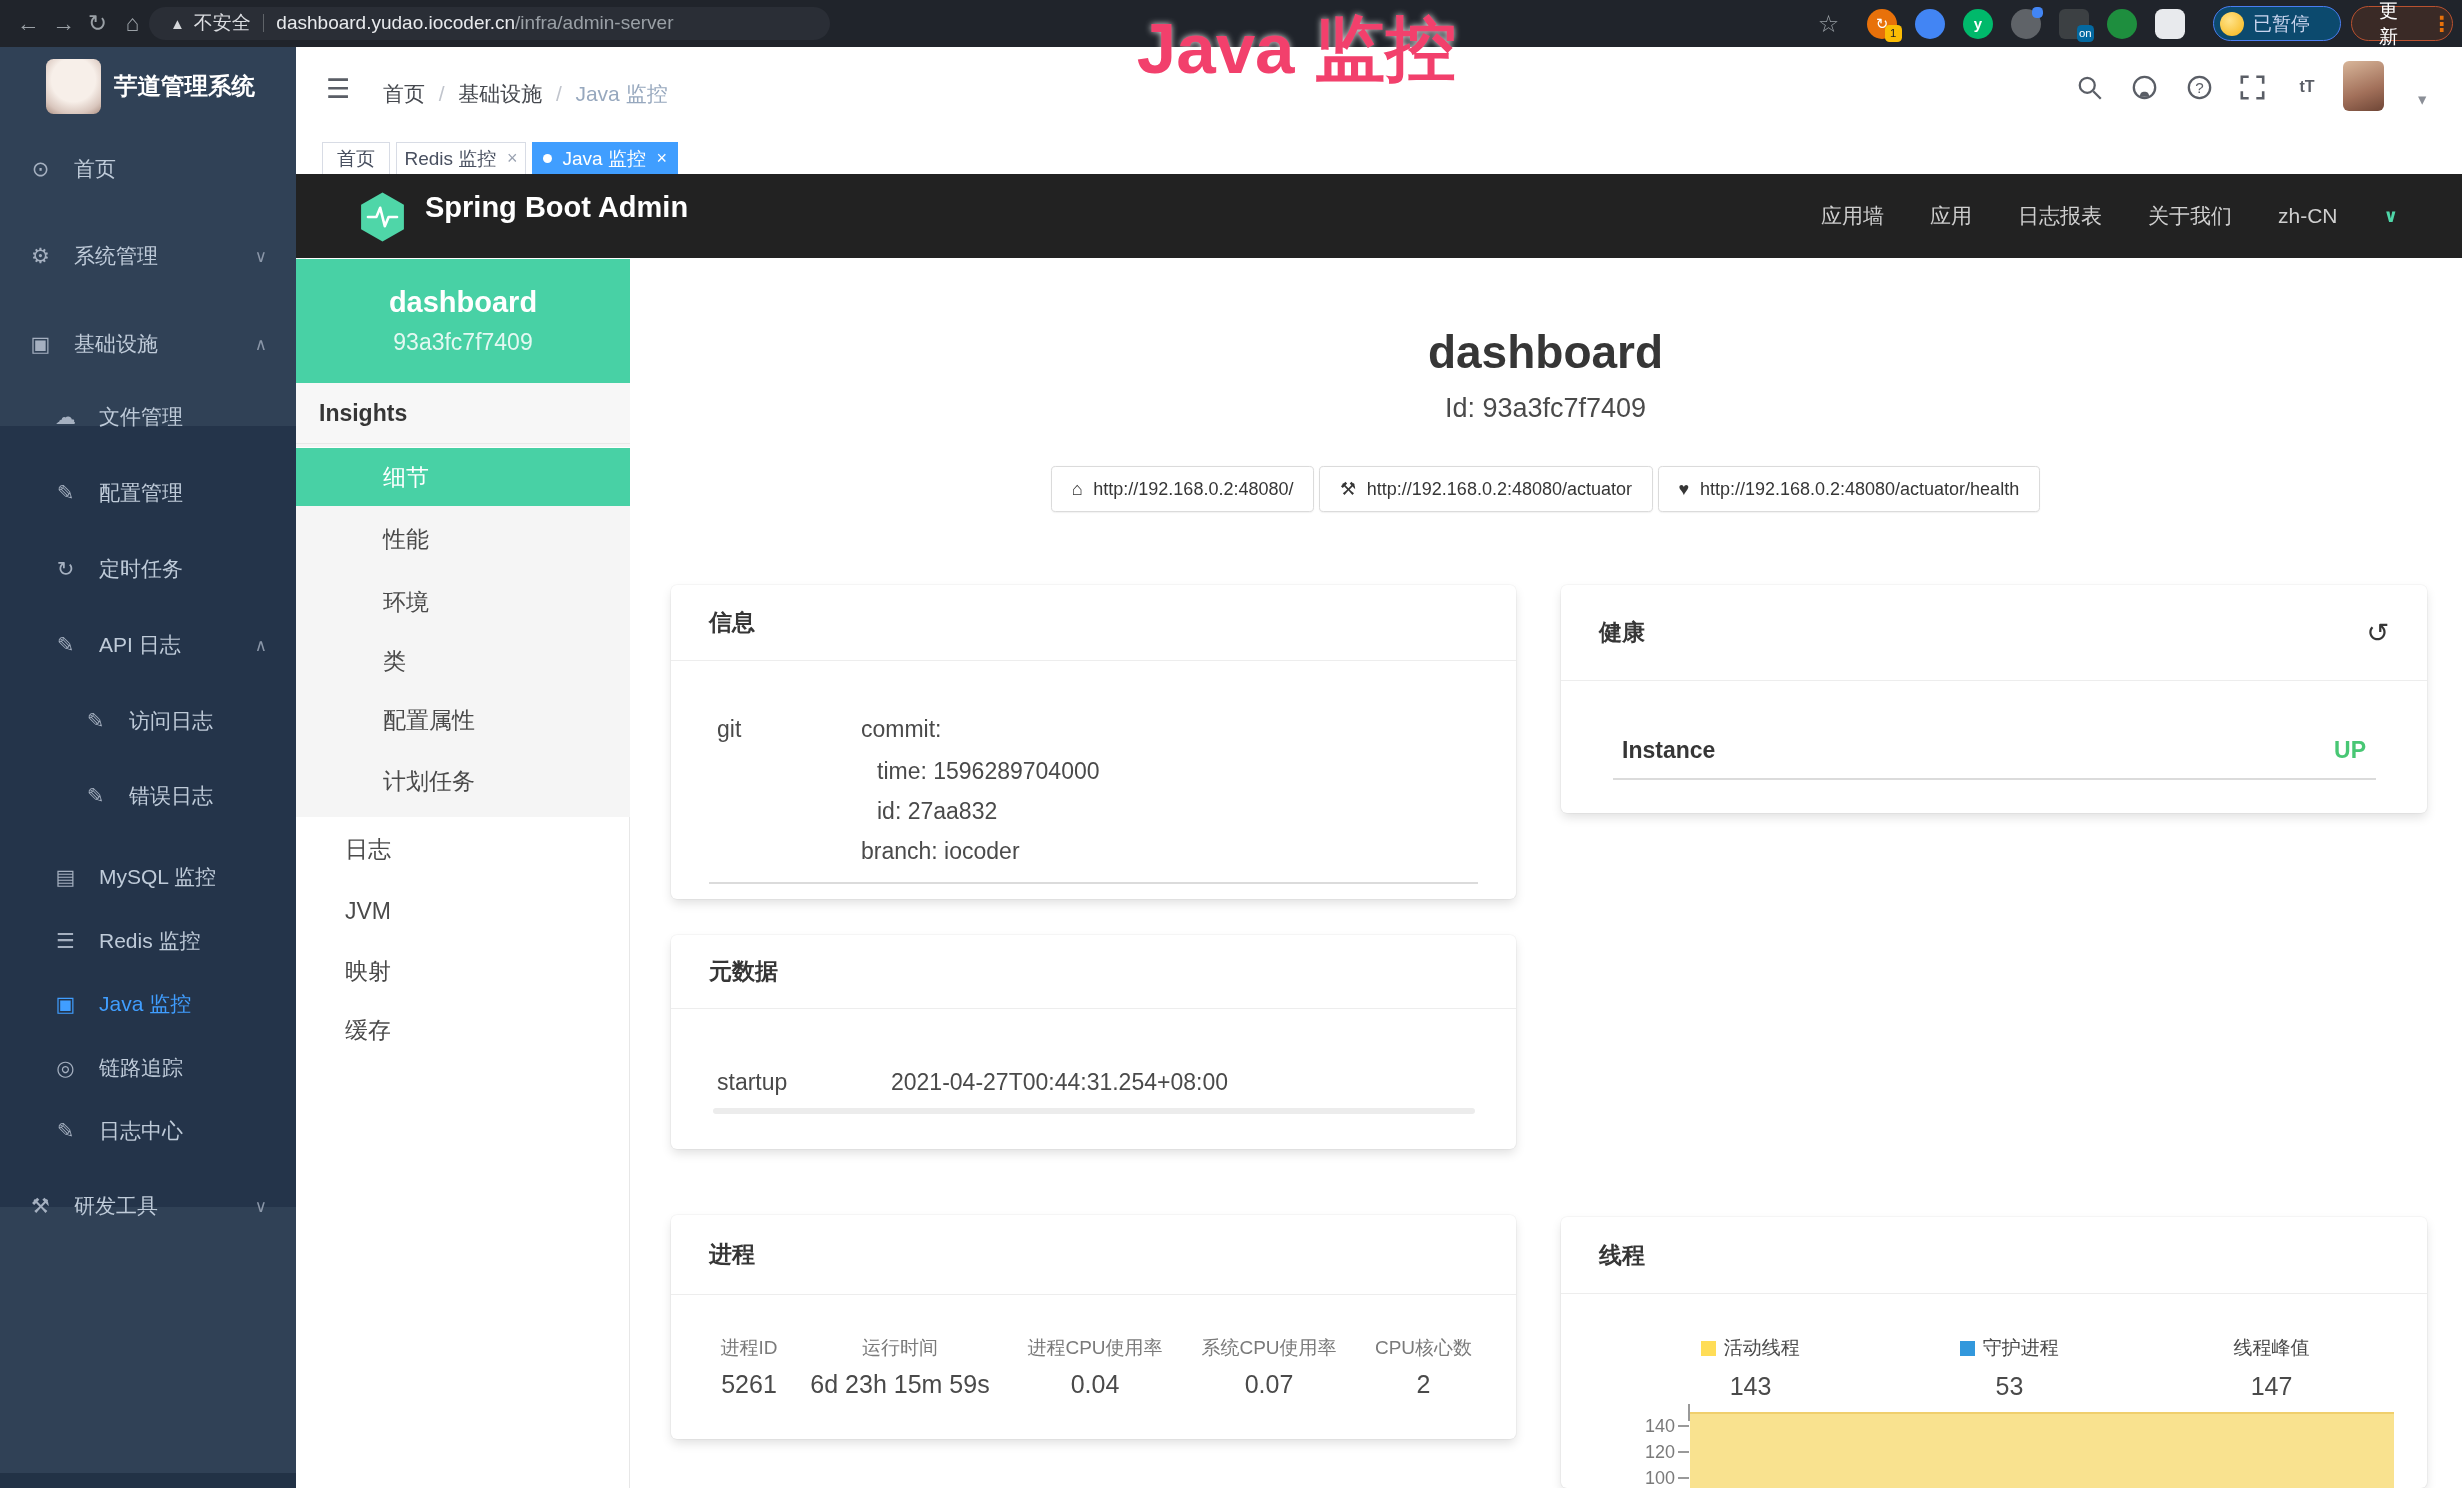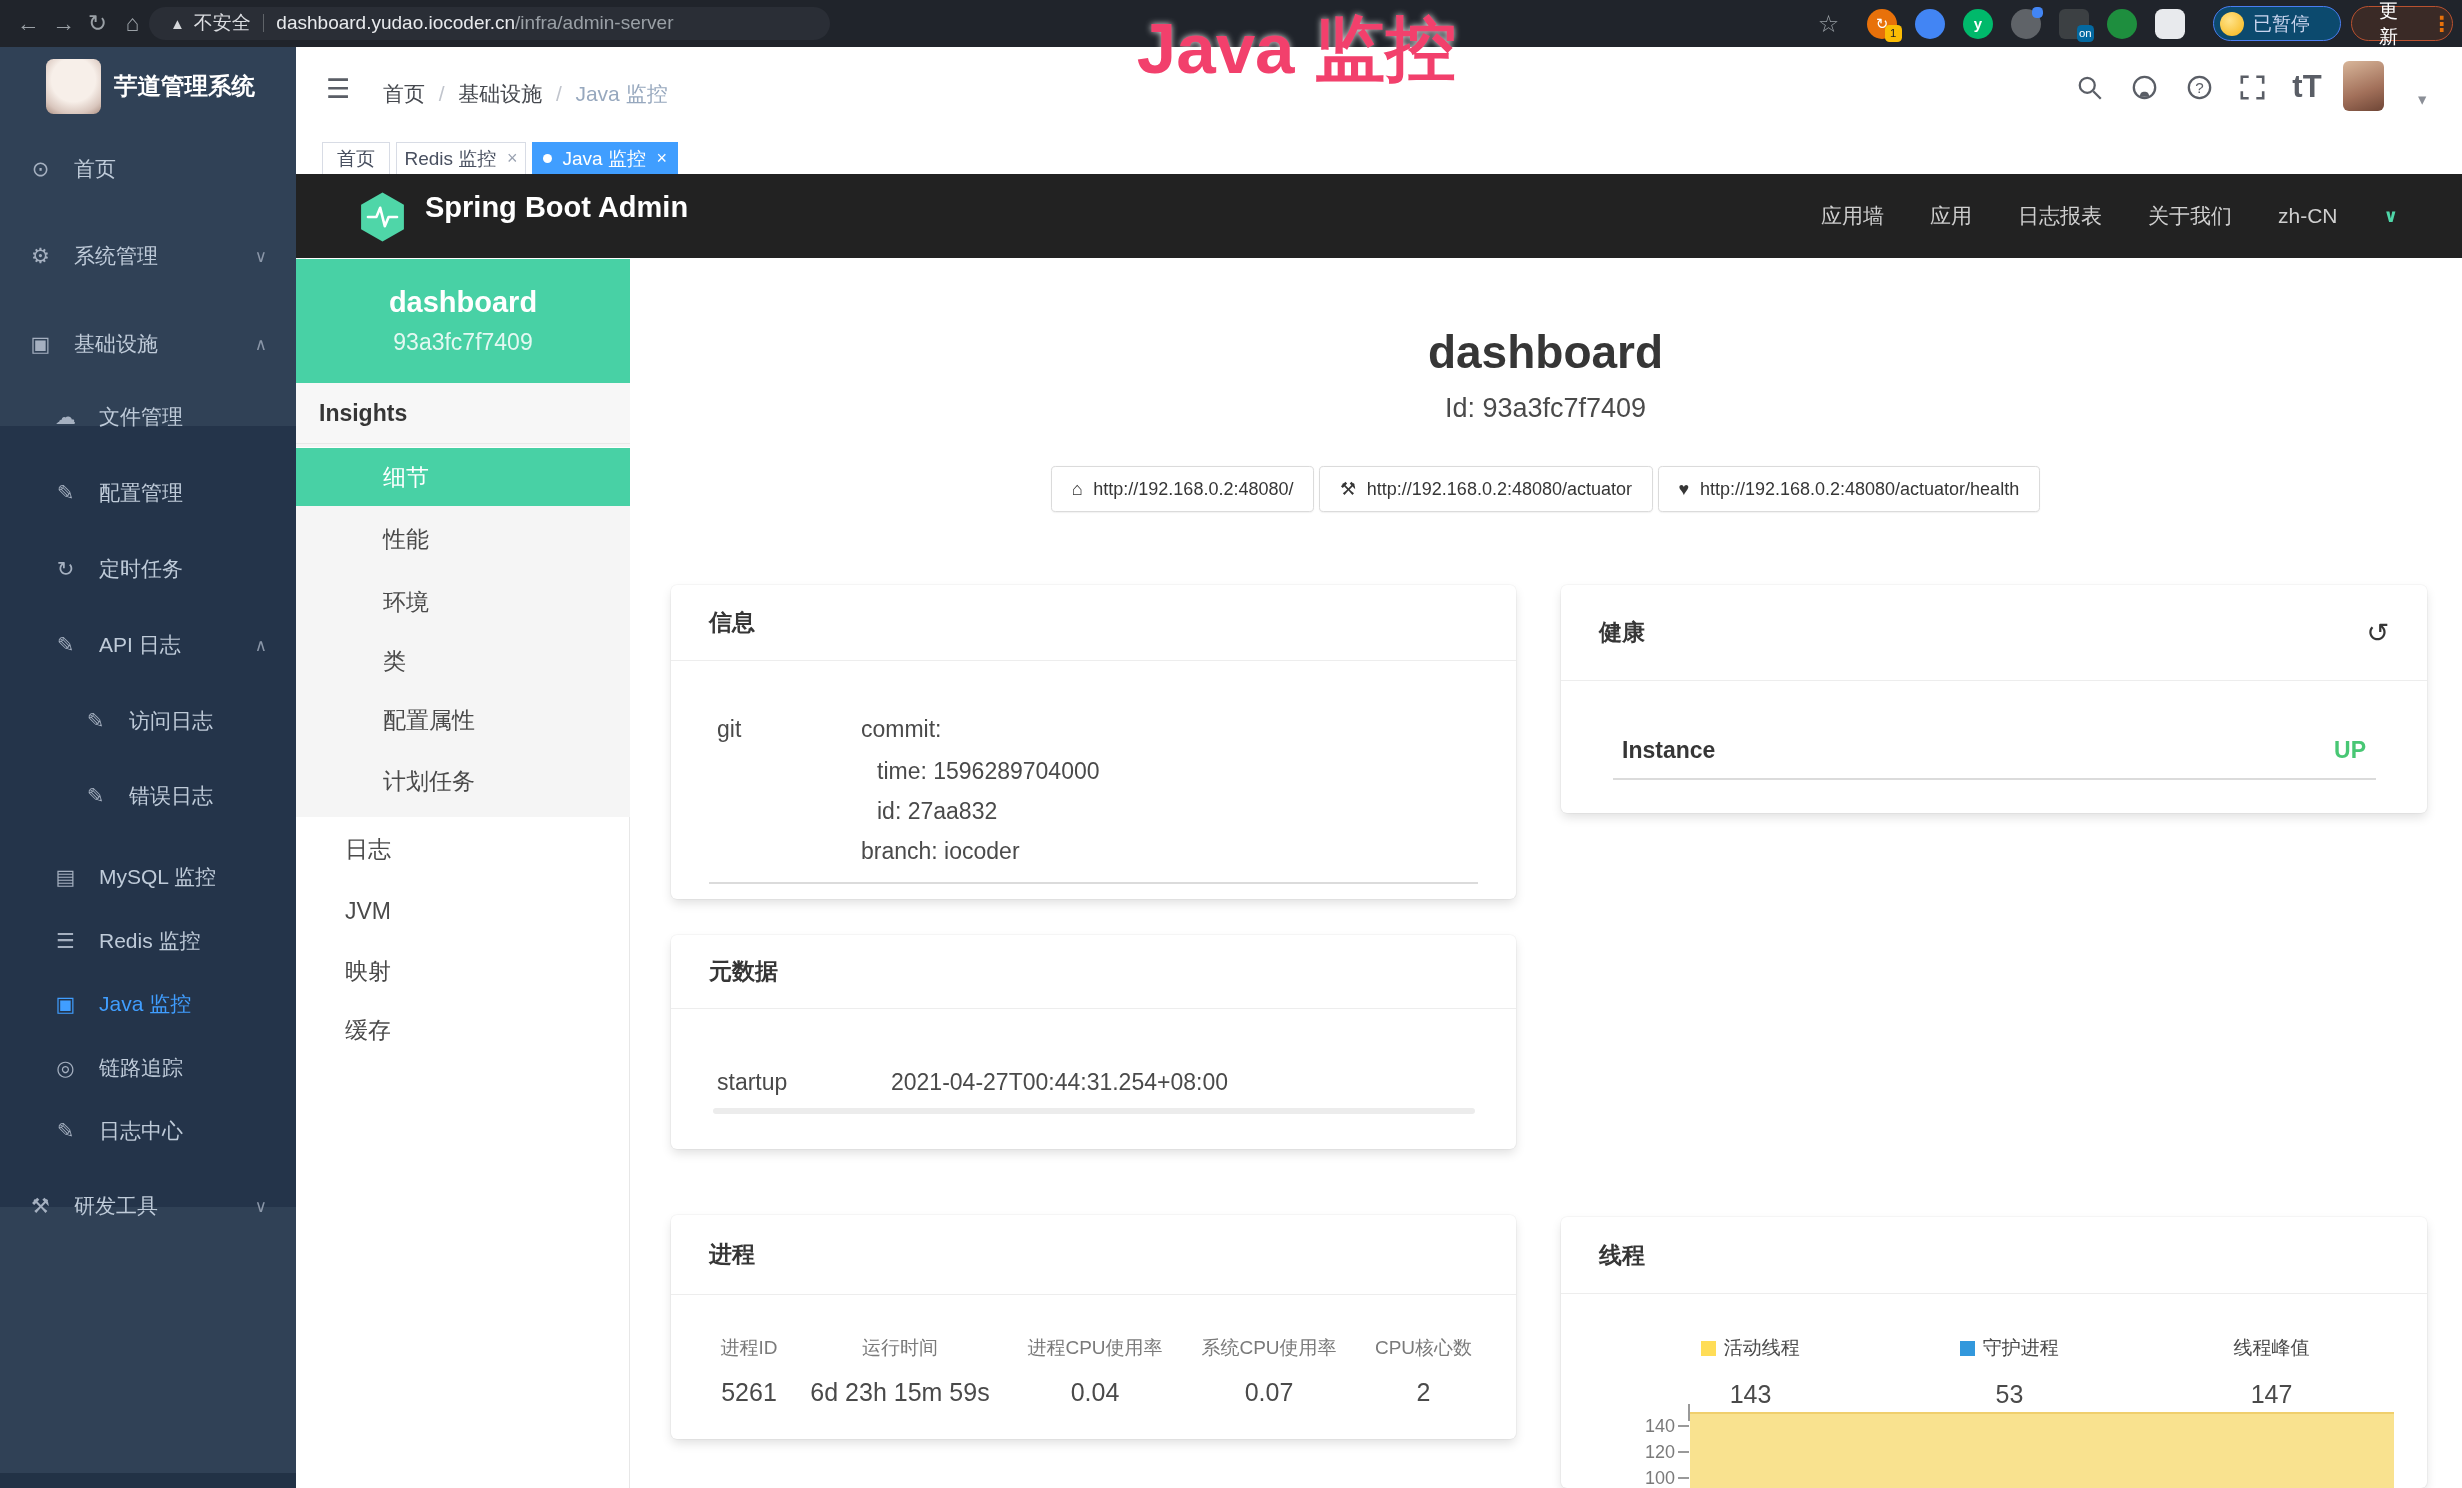--- a/index.html
+++ b/index.html
@@ -93,21 +93,21 @@
 
   .card{position:absolute;background:#fff;border-radius:6px;
         box-shadow:0 4.6px 10.6px -1.5px rgba(10,10,10,.13), 0 0 0 0.8px rgba(10,10,10,.04);}
   .card-h{display:flex;align-items:center;padding:0 38px;font-size:23px;font-weight:bold;color:#363636;
           border-bottom:1.5px solid #ededed;box-sizing:border-box;justify-content:space-between;}
   .kv{position:absolute;font-size:23px;color:#4a4a4a;}
   .uline{position:absolute;height:1.5px;background:#dbdbdb;}
   .thline{position:absolute;height:6px;background:#ececec;border-radius:3px;}
   .tcell{position:absolute;text-align:center;}
   .thead{font-size:19px;color:#7a7a7a;}
-  .tval{font-size:25px;color:#4a4a4a;margin-top:8px;}
+  .tval{font-size:25px;color:#4a4a4a;}
   .legsq{display:inline-block;width:15px;height:15px;margin-right:7.6px;vertical-align:-1.5px;}
   .ytick{position:absolute;font-size:18px;color:#7a7a7a;text-align:right;width:91px;}
   .tickmark{position:absolute;width:10.6px;height:1.5px;background:#999;}
   .areachart{position:absolute;background:#f9e28f;border-top:2.3px solid #f0cf6d;}
 </style>
 </head>
 <body>
 
 <div id="app">
 
@@ -256,21 +256,21 @@
     <svg width="29" height="29" viewBox="0 0 38 38">
         <circle cx="19" cy="19" r="14" fill="none" stroke="#5a5e66" stroke-width="3"></circle>
         <text x="19" y="26" text-anchor="middle" font-size="20" fill="#5a5e66" font-family="sans-serif">?</text>
       </svg>
   </div>
   <div class="hic" style="left:2237px">
     <svg width="29" height="29" viewBox="0 0 38 38">
         <path d="M14 5H5v9M24 5h9v9M33 24v9h-9M14 33H5v-9" fill="none" stroke="#5a5e66" stroke-width="3.4"></path>
       </svg>
   </div>
-  <div class="hic" style="left:2292px;font-size:31px;font-weight:bold">tT</div>
+  <div class="hic" style="left:2292px;font-size:16px;font-weight:bold">tT</div>
   <div class="avatar"></div>
   <div class="acaret">▾</div>
 
   <div class="tab" style="left:322px;width:68px">
     <span>首页</span>
   </div>
   <div class="tab" style="left:396px;width:130px">
     <span>Redis 监控</span>
     <span class="x">×</span>
   </div>

